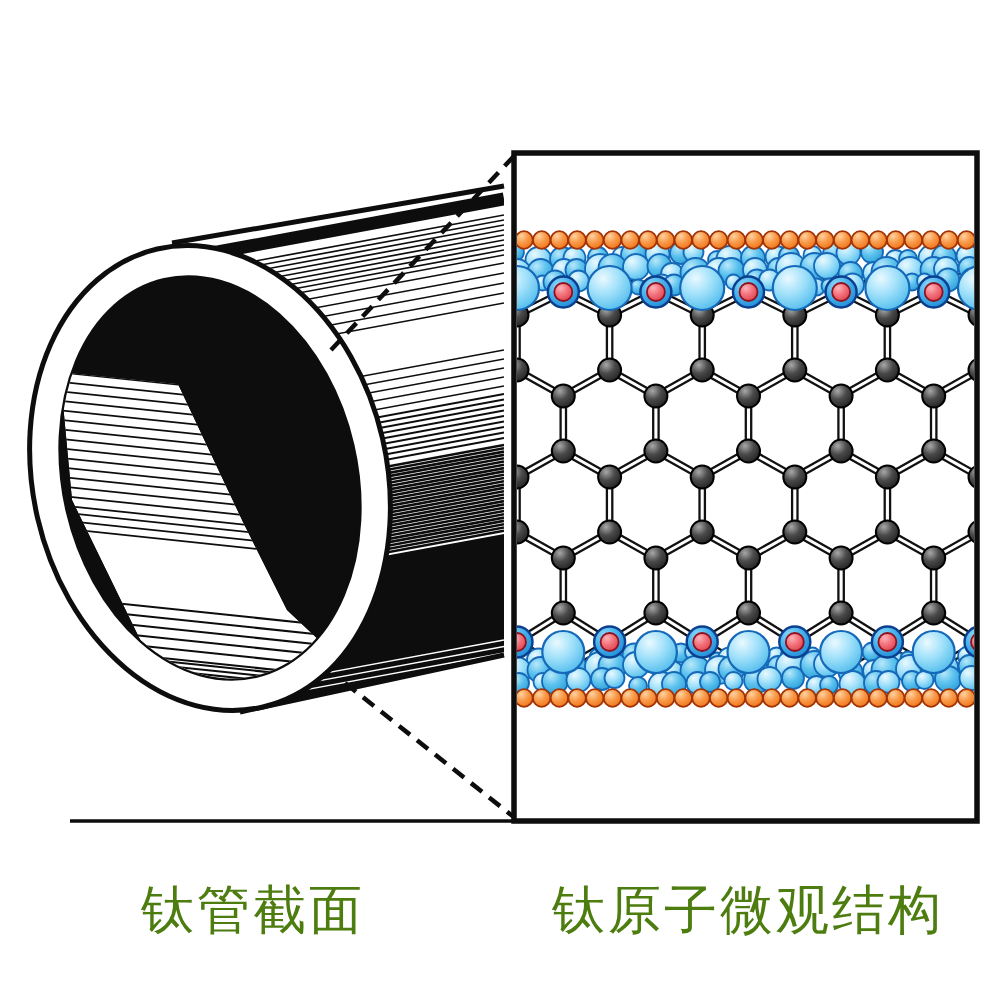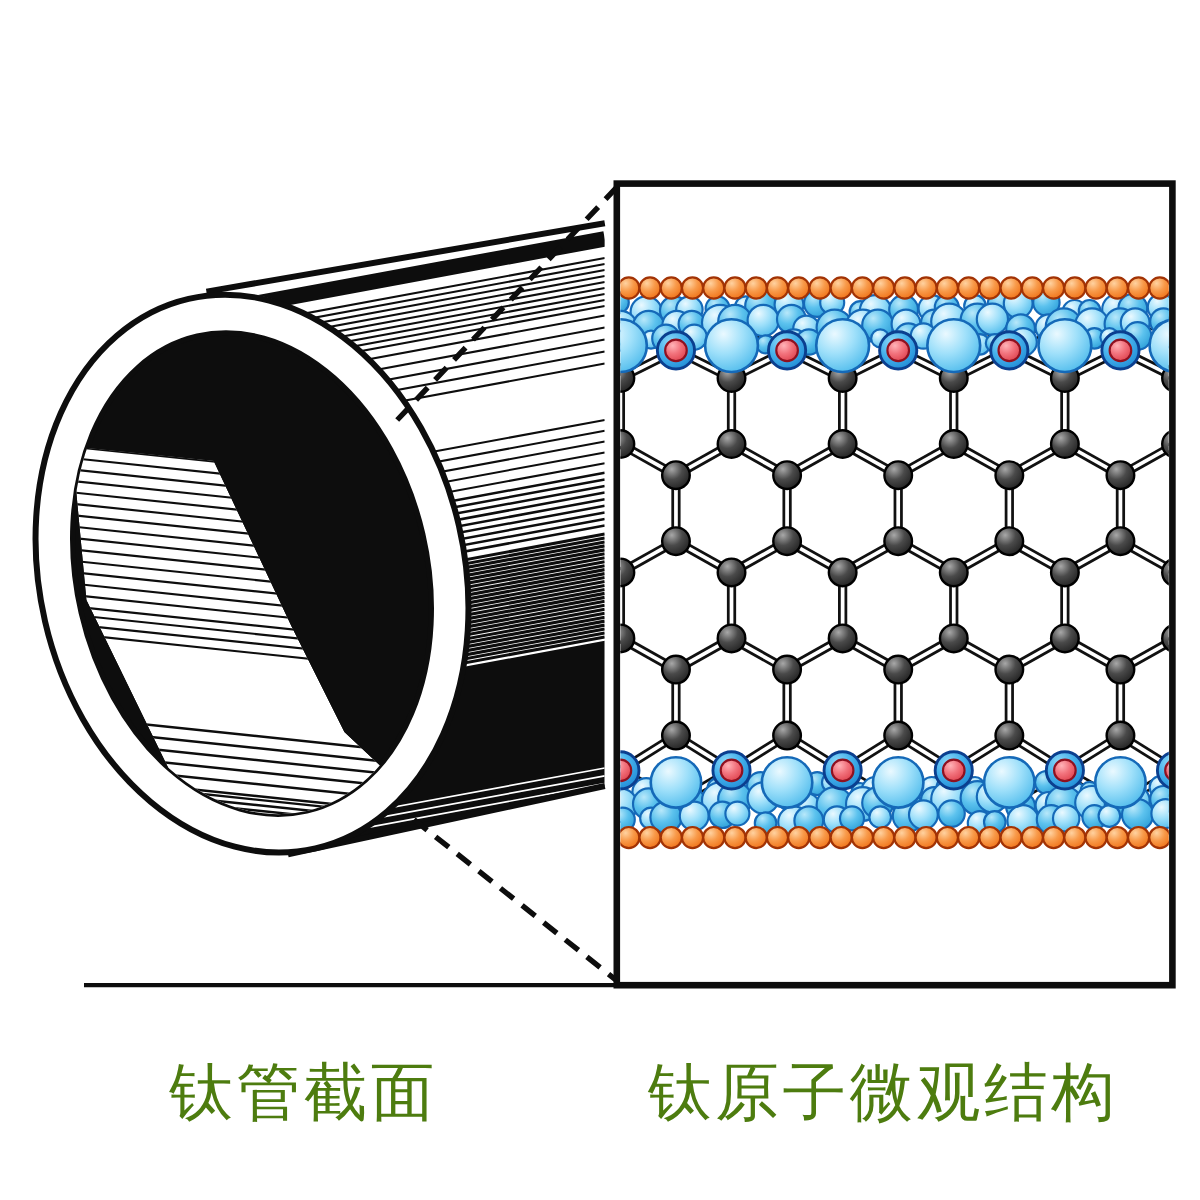--- a/index.html
+++ b/index.html
@@ -3,21 +3,21 @@
 <meta charset="utf-8">
 <style>
   html,body{margin:0;padding:0;background:#ffffff;}
   #stage{position:relative;width:1000px;height:1000px;background:#ffffff;overflow:hidden;
          font-family:"Liberation Sans","DejaVu Sans",sans-serif;}
   #scene{position:absolute;left:0;top:0;}
   .caption{position:absolute;top:850px;width:440px;text-align:center;
            font-size:53px;font-weight:400;color:#4d7c0f;letter-spacing:3px;
            font-family:"Liberation Sans","DejaVu Sans",sans-serif;margin-top:25px;}
   .caption.left{left:33px;}
-  .caption.right{left:516px;}
+  .caption.right{left:528px;}
 </style>
 </head>
 <body>
 
 <div id="stage">
   <svg id="scene" width="1000" height="1000" viewBox="0 0 1000 1000">
       <defs>
         <radialGradient id="gOr" cx="0.35" cy="0.28" r="0.9">
           <stop offset="0%" stop-color="#ffd2a0"></stop>
           <stop offset="42%" stop-color="#f89a4a"></stop>

